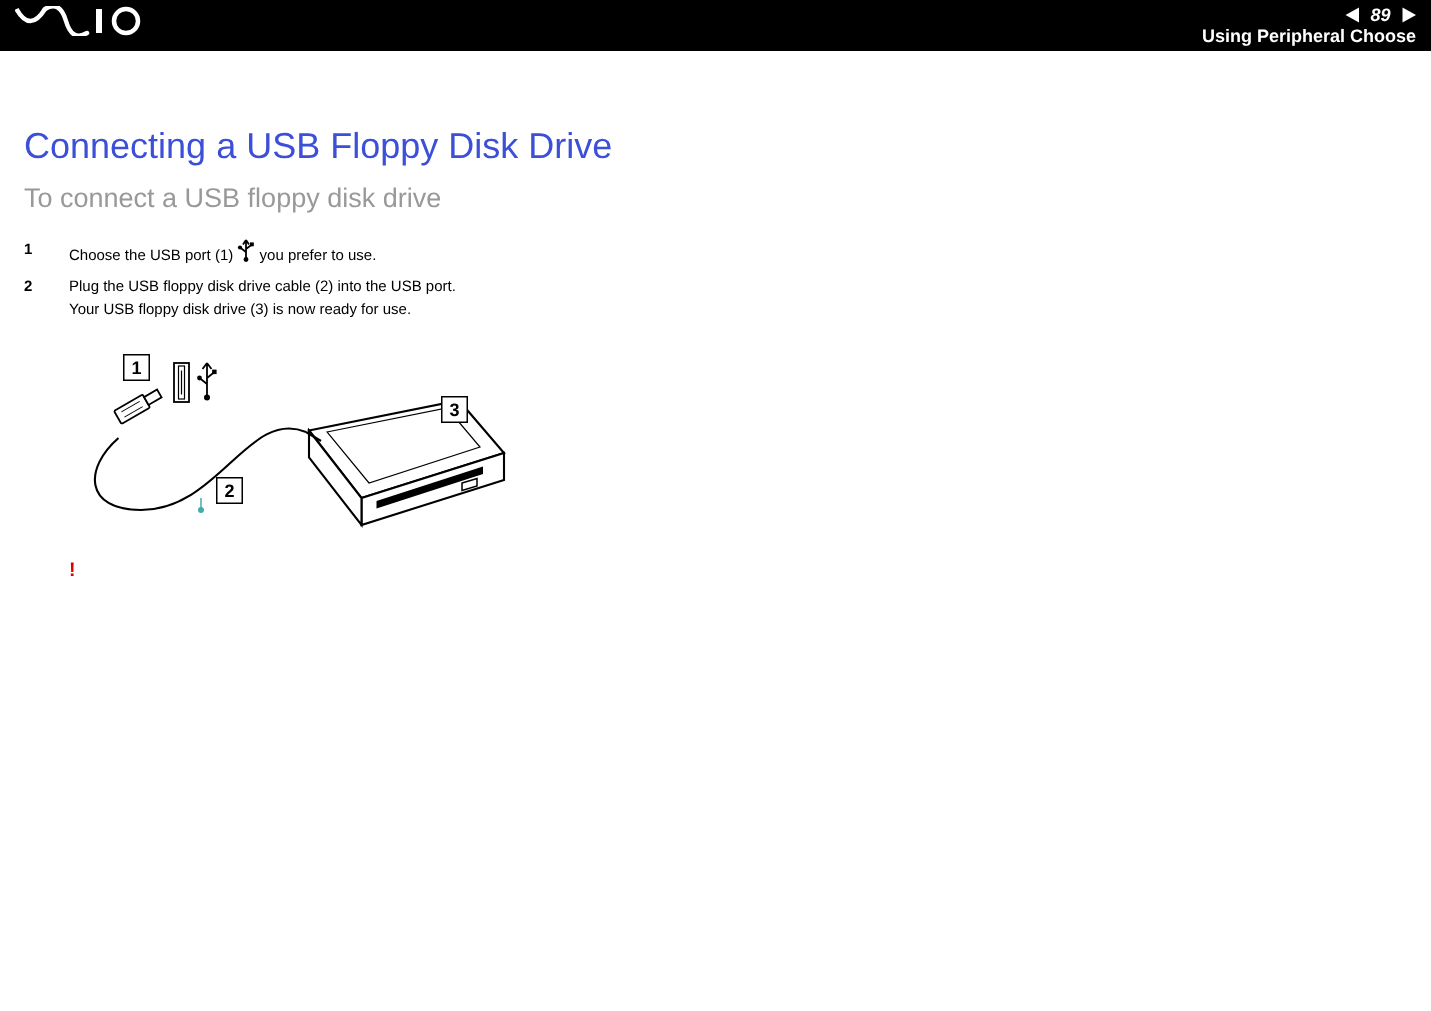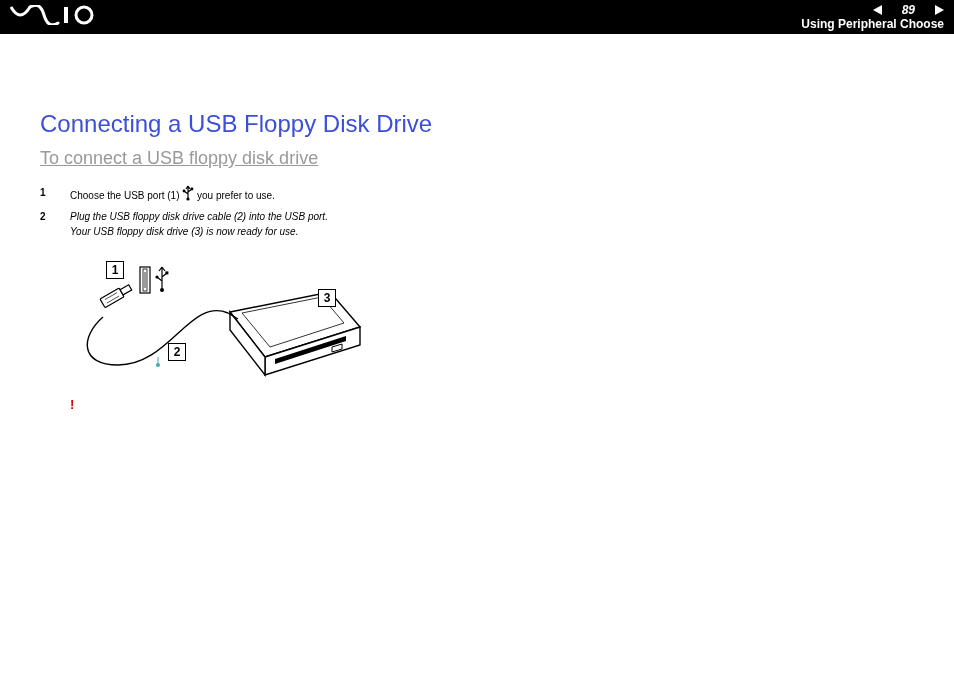--- a/index.html
+++ b/index.html
@@ -1,29 +1,29 @@
 <!DOCTYPE html>
 <html><head>
 <meta charset="utf-8">
 <style>
   * { box-sizing: border-box; margin: 0; padding: 0; }
   html, body { width: 954px; height: 674px; background: #fff; font-family: Arial, Helvetica, sans-serif; color: #000; }
   .header { background: #000; color: #fff; height: 34px; display: flex; align-items: center; justify-content: space-between; padding: 0 10px; }
   .logo { letter-spacing: 2px; font-size: 20px; font-weight: bold; font-family: "Arial Black", Arial, sans-serif; }
   .header-right { display: flex; flex-direction: column; align-items: flex-end; font-size: 12px; line-height: 14px; }
-  .page-nav { display: flex; align-items: center; gap: 20px; font-style: italic; font-weight: bold; }
+  .page-nav { display: flex; align-items: center; gap: 8px; font-style: italic; font-weight: bold; }
   .page-num { font-style: italic; }
   .arrow { display: inline-block; width: 0; height: 0; border-top: 5px solid transparent; border-bottom: 5px solid transparent; }
   .arrow-left { border-right: 9px solid #fff; }
   .arrow-right { border-left: 9px solid #fff; }
   .section-name { font-weight: bold; }
-  .content { padding: 50px 40px 20px 40px; margin-top: 26px; }
+  .content { padding: 50px 40px 20px 16px; }
   h1 { color: #3b4fd8; font-size: 24px; font-weight: normal; margin-bottom: 10px; }
   .intro { font-size: 14px; margin-bottom: 20px; }
-  h2 { color: #999; font-size: 18px; font-weight: normal; margin-bottom: 16px; text-decoration: underline; }
+  h2 { color: #999; font-size: 18px; font-weight: normal; margin-bottom: 16px; }
   ol.steps { list-style: none; counter-reset: step; font-size: 10px; }
   ol.steps li { counter-increment: step; position: relative; padding-left: 30px; margin-bottom: 6px; line-height: 1.5; }
   ol.steps li::before { content: counter(step); position: absolute; left: 0; font-weight: bold; }
   .usb-icon { display: inline-block; vertical-align: -2px; }
   .diagram { margin: 18px 0 0 30px; width: 300px; height: 130px; position: relative; }
   .callout { position: absolute; width: 18px; height: 18px; border: 1.5px solid #000; background:#fff; font-size: 12px; font-weight: bold; text-align: center; line-height: 16px; }
   .warning-block { margin: 10px 0 0 30px; font-size: 13px; }
   .warning-mark { color: #d00; font-weight: bold; display:block; margin-bottom:2px; }
 </style>
 </head>
@@ -55,21 +55,21 @@
   <ol class="steps">
     <li>
       <span>Choose the USB port (1) </span><svg class="usb-icon" width="12" height="16" viewBox="0 0 12 16">
           <path d="M6 1 L6 13 M6 1 L4 4 M6 1 L8 4 M6 9 L2 6 M6 7 L10 4" stroke="#000" stroke-width="1.2" fill="none"></path>
           <circle cx="2" cy="6" r="1.4" fill="#000"></circle>
           <rect x="8.6" y="2.6" width="2.6" height="2.6" fill="#000"></rect>
           <circle cx="6" cy="14" r="1.6" fill="#000"></circle>
         </svg><span> you prefer to use.</span>
     </li>
     <li>
-      <span style="white-space:pre-line;font-style:italic;">Plug the USB floppy disk drive cable (2) into the USB port.
+      <span style="white-space:pre-line;">Plug the USB floppy disk drive cable (2) into the USB port.
 Your USB floppy disk drive (3) is now ready for use.</span>
     </li>
   </ol>
 
   <div class="diagram">
     <svg width="300" height="130" viewBox="0 0 300 130">
 
       <rect x="70" y="10" width="10" height="26" fill="none" stroke="#000" stroke-width="1.2"></rect>
       <rect x="73" y="12" width="4" height="22" fill="none" stroke="#000" stroke-width="0.8"></rect>
       <line x1="75" y1="15" x2="75" y2="31" stroke="#000" stroke-width="0.8"></line>

